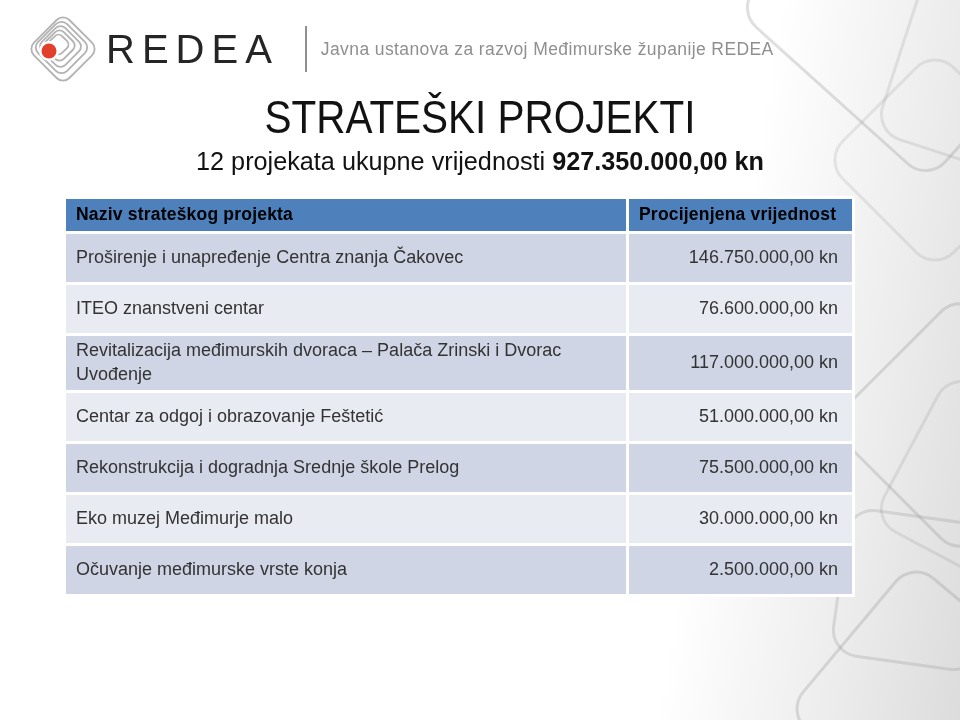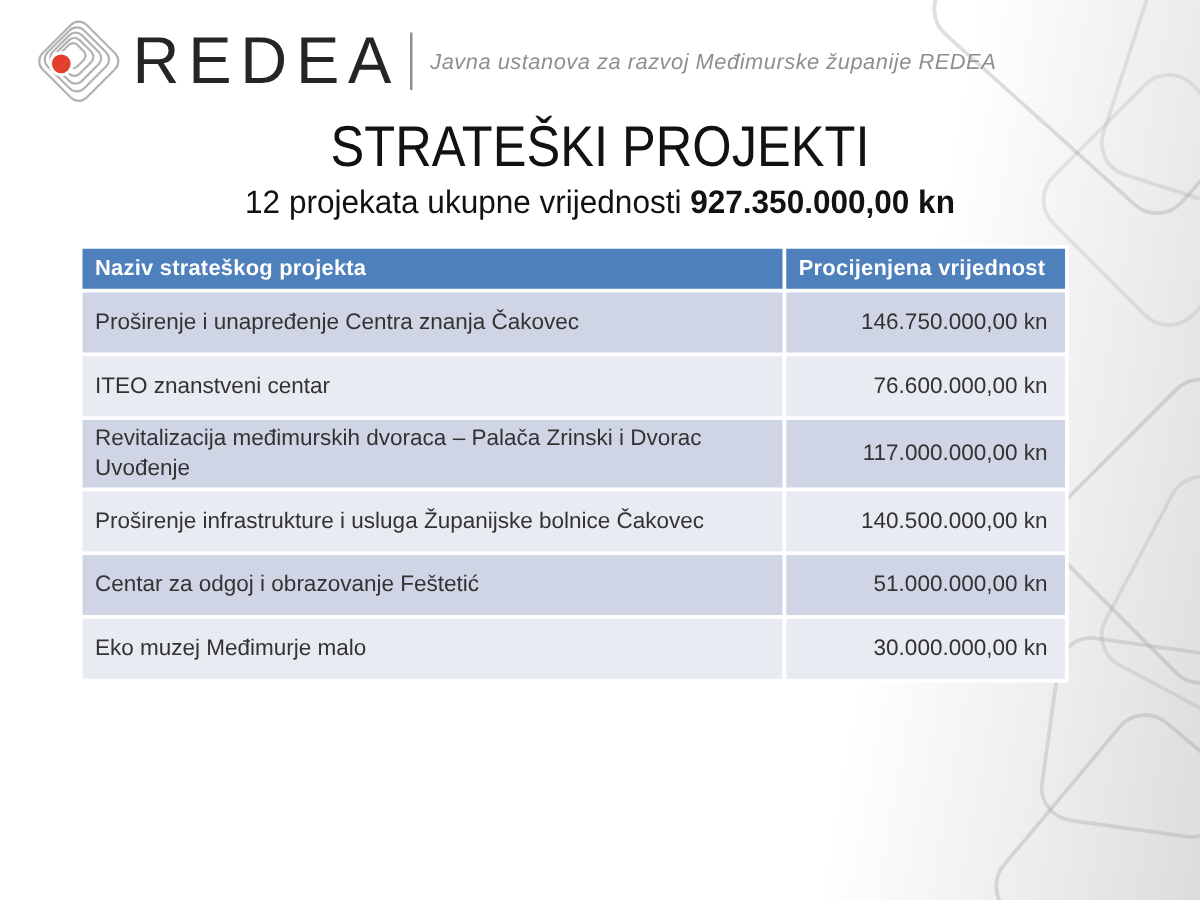--- a/index.html
+++ b/index.html
@@ -30,27 +30,27 @@
   .shape.s7 { width:200px; height:200px; left:825px; top:600px;  transform:rotate(40deg); }
 
   
   .logo-bar {
     position:absolute; left:26px; top:12px;
     display:flex; align-items:center;
     z-index:2;
   }
   .logo-icon { width:72px; height:74px; flex:0 0 auto; }
   .wordmark {
-    font-size:52px; letter-spacing:7px; color:#252525;
+    font-size:40px; letter-spacing:7px; color:#252525;
     transform:scaleY(1.02);
-    margin-left:8px; margin-right:8px;
+    margin-left:8px; margin-right:26px;
     font-weight:400;
   }
   .logo-sep { width:2px; height:46px; background:#8f8f8f; margin-right:14px; }
-  .tagline { font-size:17.5px; color:#8f8f8f; letter-spacing:0.4px; white-space:nowrap;font-style:italic; }
+  .tagline { font-size:17.5px; color:#8f8f8f; letter-spacing:0.4px; white-space:nowrap; }
 
   
   .page-title {
     position:absolute; left:0; top:90px; width:100%;
     text-align:center;
     font-size:46px; font-weight:400; color:#121212;
     transform:scaleX(0.88);
     letter-spacing:0px;
     z-index:1;
   }
@@ -67,21 +67,21 @@
   table.projects {
     position:absolute; left:63px; top:196px;
     width:792px;
     border-collapse:separate; border-spacing:3px;
     background:#ffffff;
     z-index:2;
     table-layout:fixed;
   }
   table.projects col.c1 { width:560px; }
   table.projects th {
-    background:#4E80BC; color:#ffffff;
+    background:#4E80BC; color:#000000;
     font-weight:700; font-size:17.5px;
     text-align:left; padding:5px 10px 6px 10px;
     height:28px; letter-spacing:0.2px;
   }
   table.projects td {
     font-size:18px; color:#333333;
     padding:3px 10px; height:48px;
     vertical-align:middle; line-height:1.32;
   }
   table.projects td.value { text-align:right; padding-right:14px; white-space:nowrap; }
@@ -139,27 +139,31 @@
         </tr>
       <tr>
           <td class="name">ITEO znanstveni centar</td>
           <td class="value">76.600.000,00 kn</td>
         </tr>
       <tr>
           <td class="name">Revitalizacija međimurskih dvoraca – Palača Zrinski i Dvorac Uvođenje</td>
           <td class="value">117.000.000,00 kn</td>
         </tr>
       <tr>
-          <td class="name">Proširenje infrastrukture i usluga Županijske bolnice Čakovec</td>
-          <td class="value">140.500.000,00 kn</td>
-        </tr>
-      <tr>
           <td class="name">Centar za odgoj i obrazovanje Feštetić</td>
           <td class="value">51.000.000,00 kn</td>
         </tr>
       <tr>
+          <td class="name">Rekonstrukcija i dogradnja Srednje škole Prelog</td>
+          <td class="value">75.500.000,00 kn</td>
+        </tr>
+      <tr>
           <td class="name">Eko muzej Međimurje malo</td>
           <td class="value">30.000.000,00 kn</td>
+        </tr>
+      <tr>
+          <td class="name">Očuvanje međimurske vrste konja</td>
+          <td class="value">2.500.000,00 kn</td>
         </tr>
     </tbody>
   </table>
 
 </div>
 
 </body></html>

